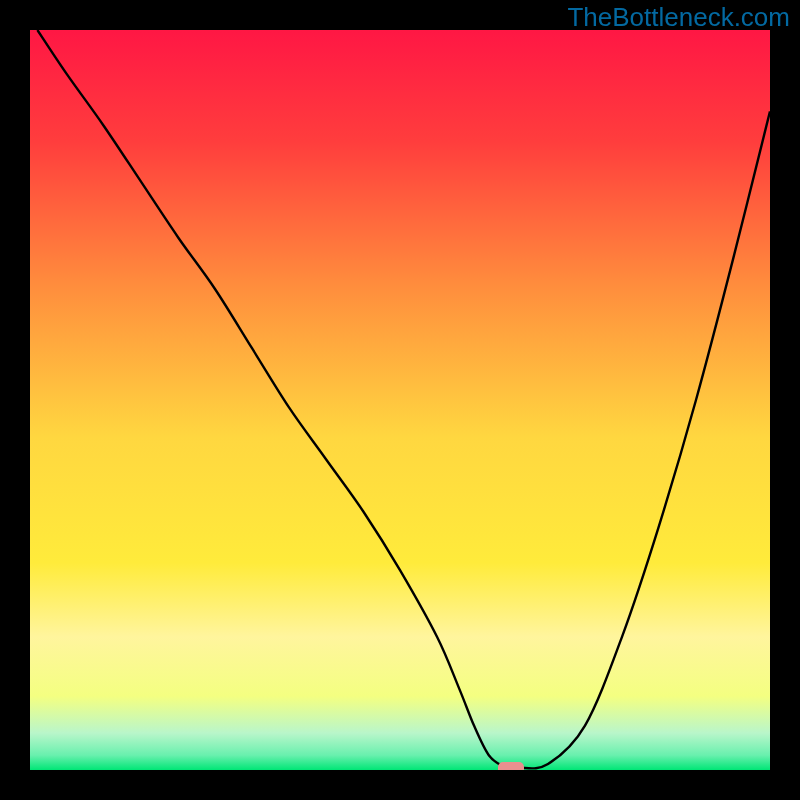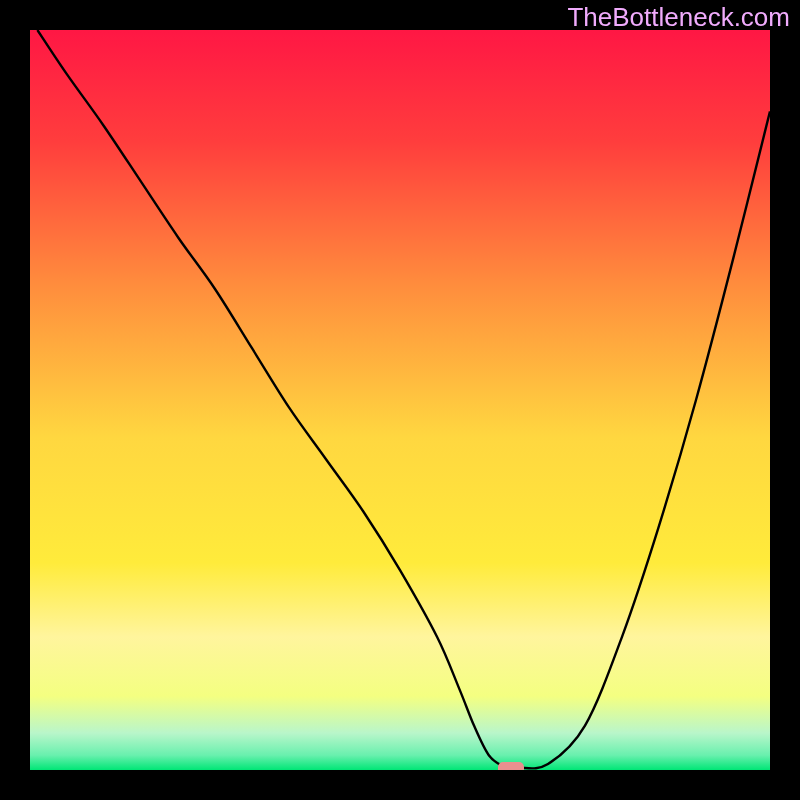--- a/index.html
+++ b/index.html
@@ -8,21 +8,21 @@
     width: 800px;
     height: 800px;
     position: relative;
     font-family: Arial, sans-serif;
     background: #000;
   }
   .watermark {
     position: absolute;
     top: 2px;
     right: 10px;
-    color: #f0abfc;
+    color: #0369a1;
     font-size: 26px;
     font-weight: 500;
     z-index: 10;
   }
   .chart-frame {
     position: absolute;
     top: 0;
     left: 0;
     width: 800px;
     height: 800px;

